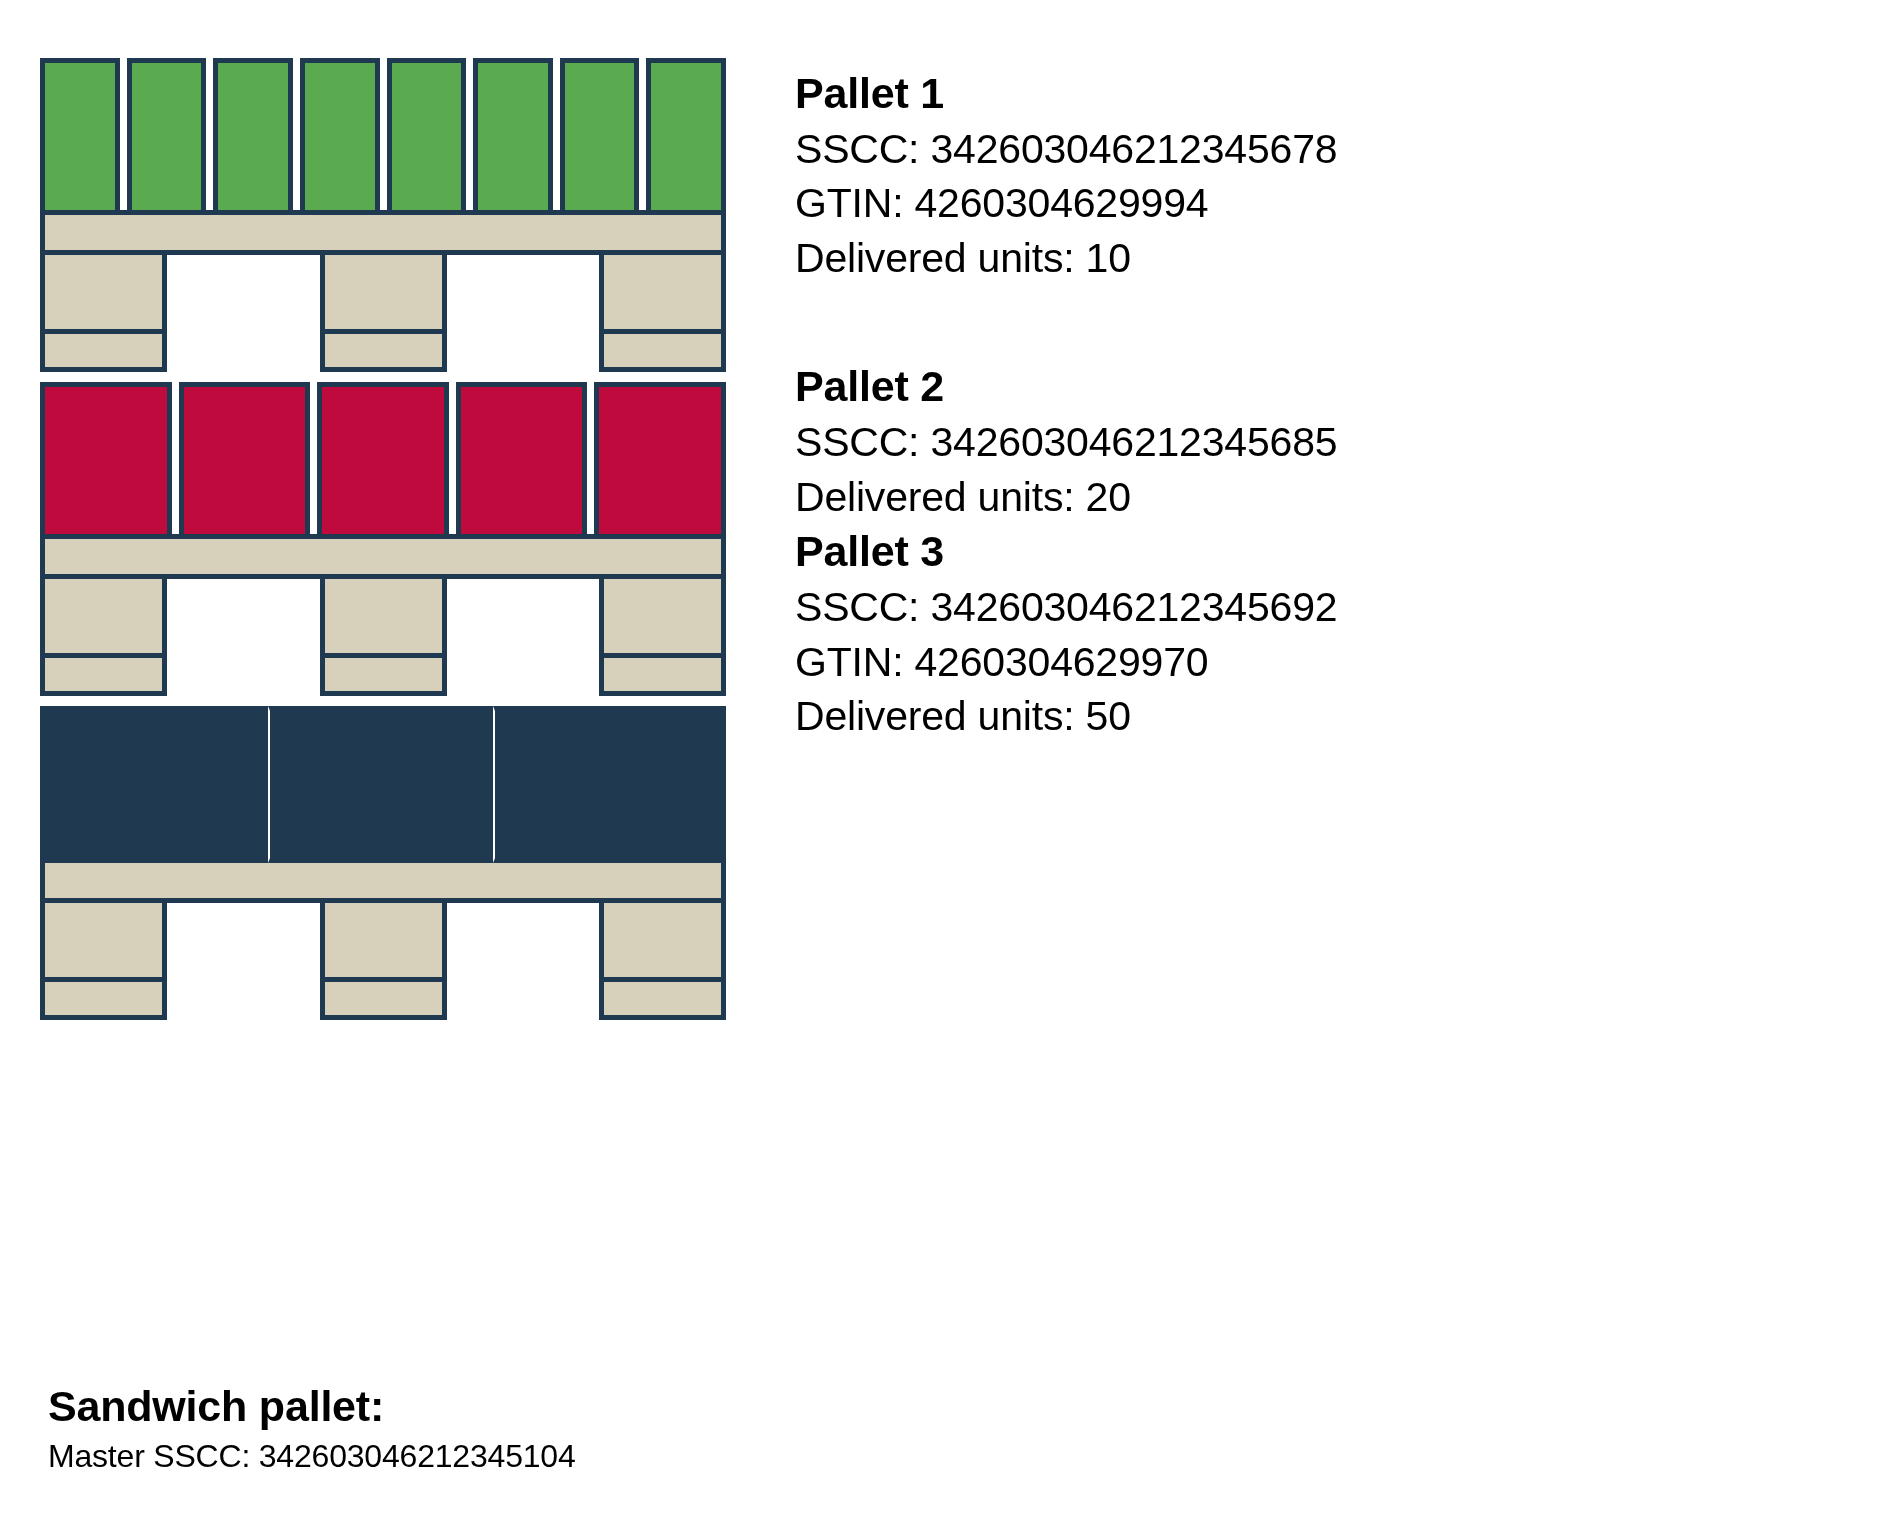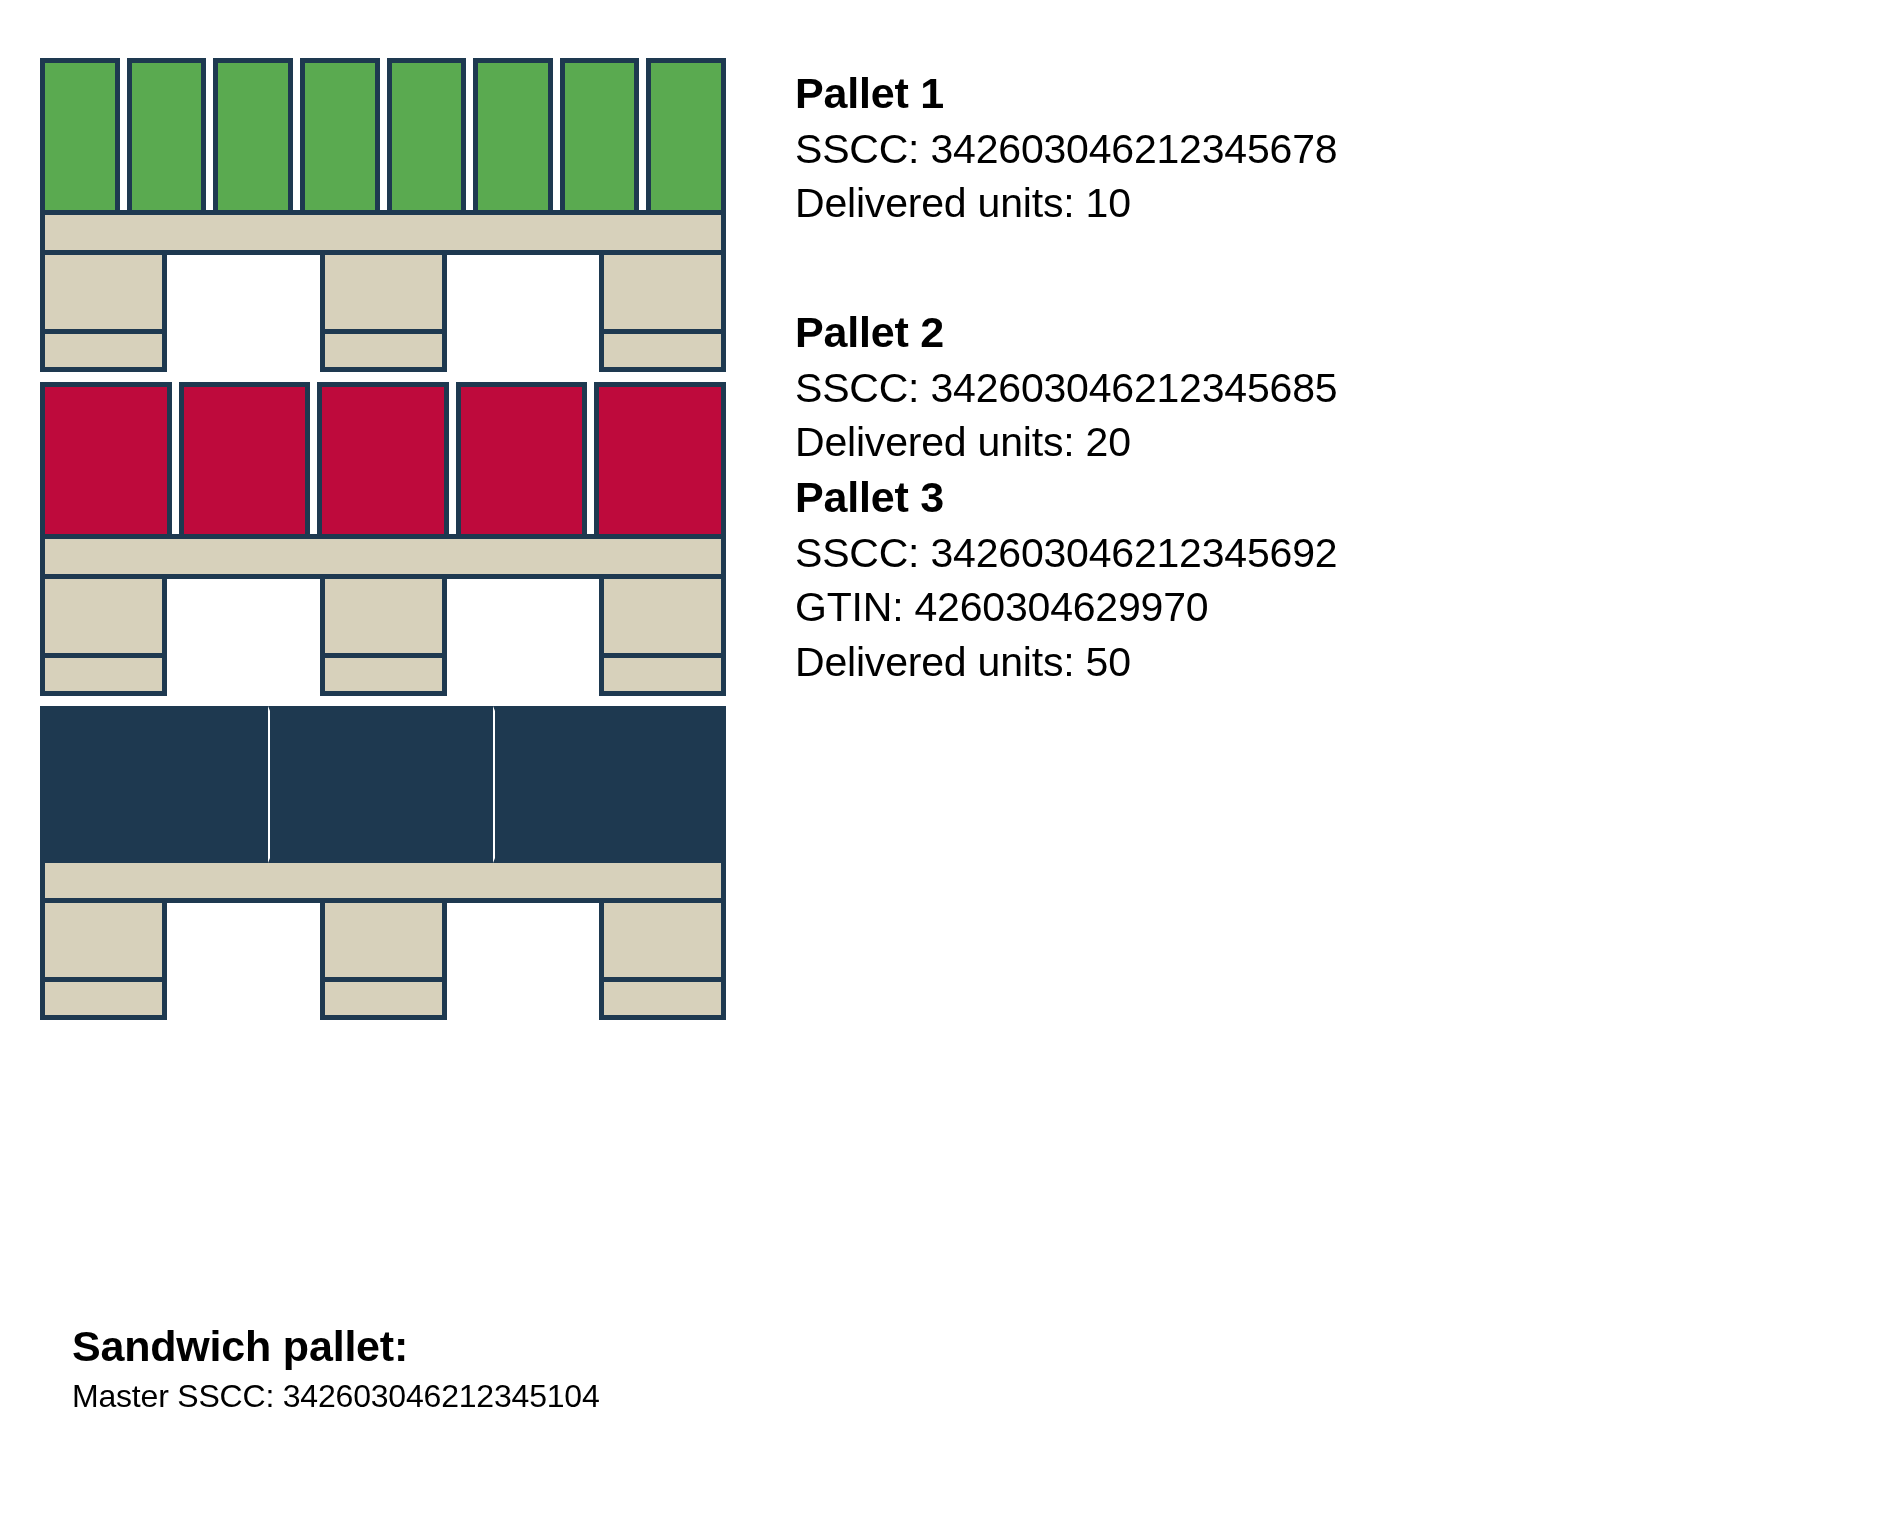--- a/index.html
+++ b/index.html
@@ -117,23 +117,22 @@
     font-weight: normal;
     line-height: 1.33;
     letter-spacing: -0.2px;
     white-space: nowrap;
   }
 
   
   .footer {
     position: absolute;
     left: 48px;
-    top: 1318px;
+    top: 1378px;
     width: 1300px;
-    margin-left: 24px;
   }
   .footer-title {
     font-size: 43px;
     font-weight: bold;
     line-height: 1.32;
     letter-spacing: -0.2px;
   }
   .footer-line {
     font-size: 32px;
     font-weight: normal;
@@ -229,20 +228,21 @@
       </div>
     </div>
 
   </div>
 
   <div class="info-column">
 
     <div class="info-block" style="margin-bottom:74px;">
       <div class="info-title">Pallet 1</div>
       <div class="info-line">SSCC: 342603046212345678</div>
+      <div class="info-line">GTIN: 4260304629994</div>
       <div class="info-line">Delivered units: 10</div>
     </div>
 
     <div class="info-block" style="">
       <div class="info-title">Pallet 2</div>
       <div class="info-line">SSCC: 342603046212345685</div>
       <div class="info-line">Delivered units: 20</div>
     </div>
 
     <div class="info-block">

